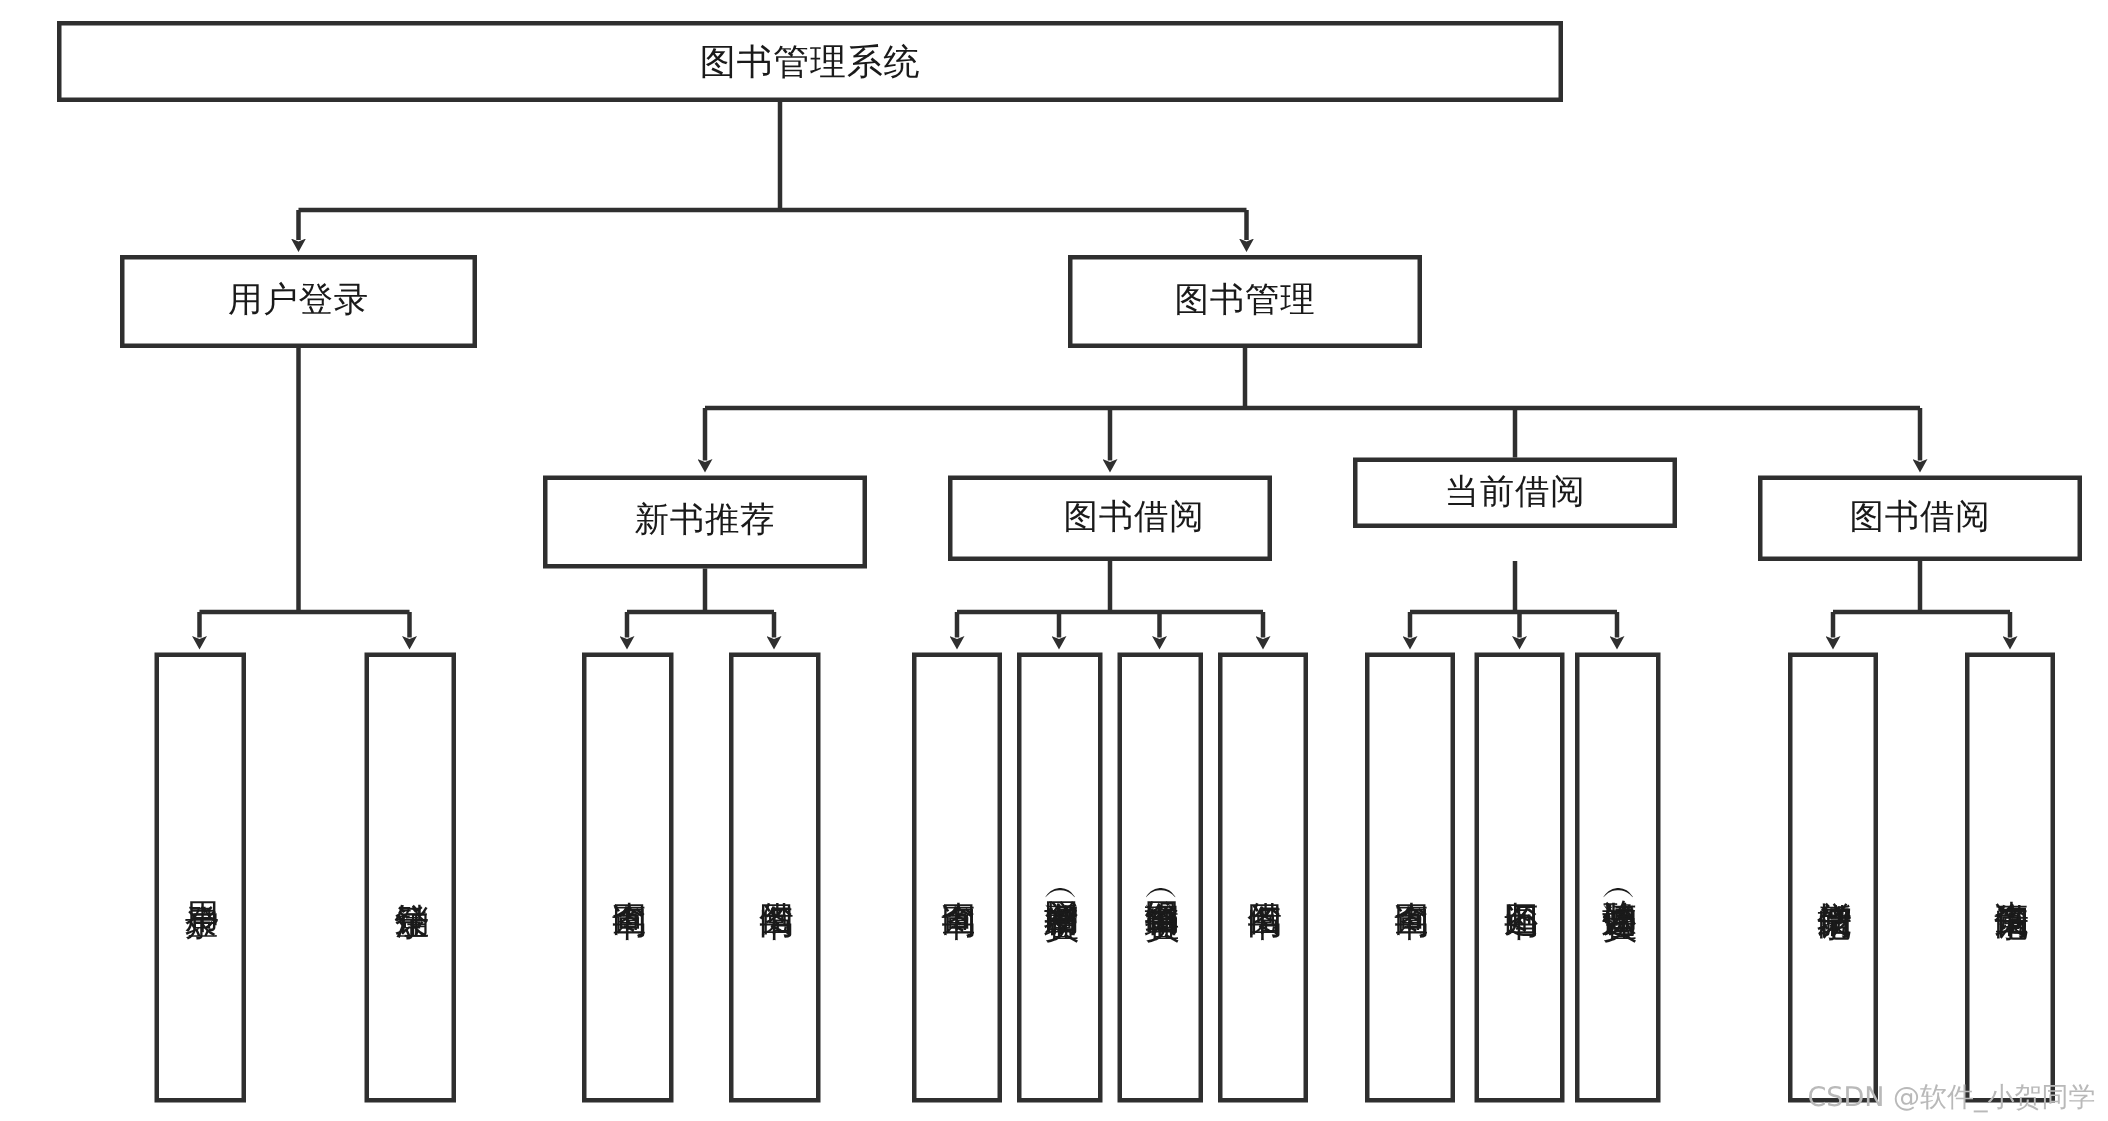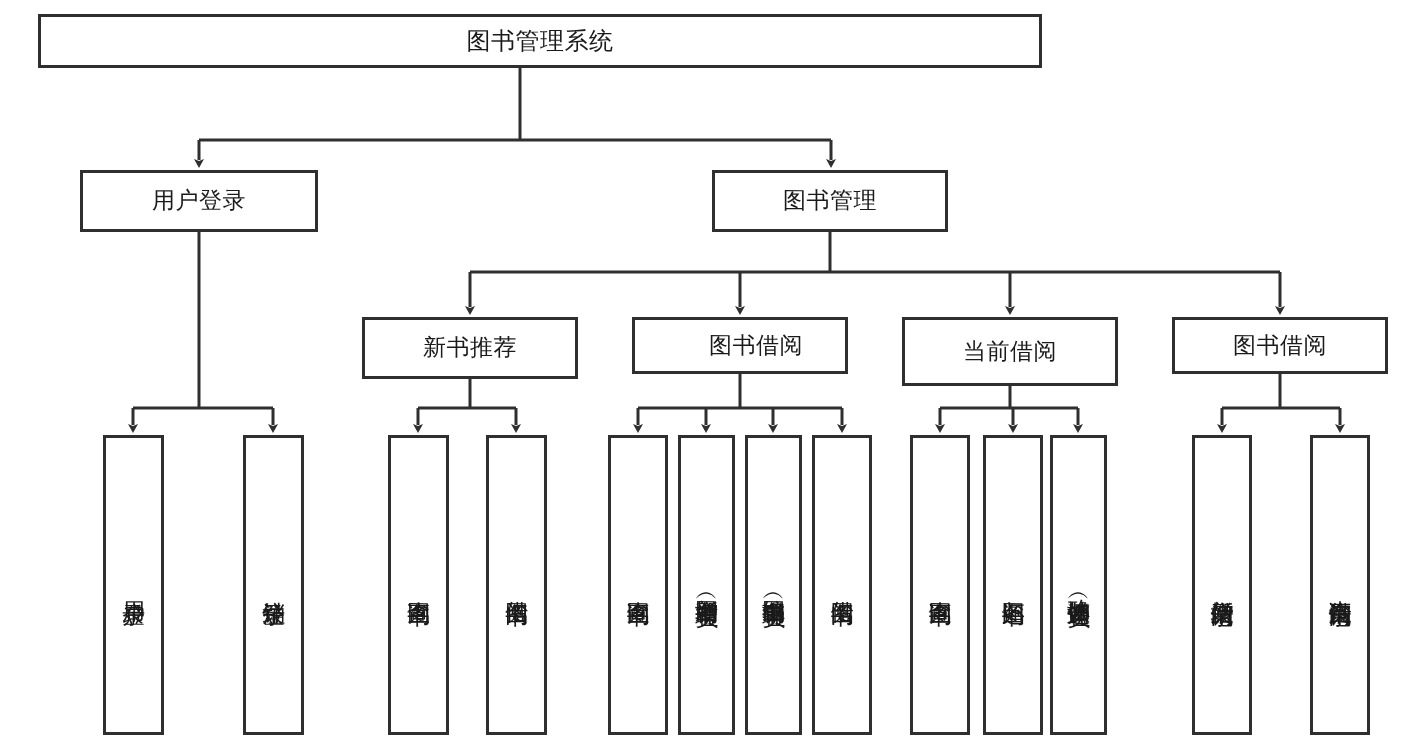--- a/index.html
+++ b/index.html
@@ -143,21 +143,21 @@
   <div class="node-box" id="node-l2-1" style="left: 712px; top: 170px; width: 236px; height: 62px;">
     <span class="node-label">图书管理</span>
   </div>
 
   <div class="node-box" id="node-l3-0" style="left: 362px; top: 317px; width: 216px; height: 62px; align-items: center;">
     <span class="node-label">新书推荐</span>
   </div>
   <div class="node-box" id="node-l3-1" style="left: 632px; top: 317px; width: 216px; height: 57px; padding-left: 32px;">
     <span class="node-label">图书借阅</span>
   </div>
-  <div class="node-box" id="node-l3-2" style="left: 902px; top: 317px; width: 216px; height: 69px;">
+  <div class="node-box" id="node-l3-2" style="left: 902px; top: 305px; width: 216px; height: 47px;">
     <span class="node-label">当前借阅</span>
   </div>
   <div class="node-box" id="node-l3-3" style="left: 1172px; top: 317px; width: 216px; height: 57px;">
     <span class="node-label">图书借阅</span>
   </div>
 
   <div class="leaf-box" id="leaf-0" style="left: 103px; top: 435px; width: 61px; height: 300px;">
     <span class="leaf-label">用户登录</span>
   </div>
   <div class="leaf-box" id="leaf-1" style="left: 243px; top: 435px; width: 61px; height: 300px;">
@@ -190,14 +190,15 @@
   <div class="leaf-box" id="leaf-10" style="left: 1050px; top: 435px; width: 57px; height: 300px;">
     <span class="leaf-label">确认归还（管理员）</span>
   </div>
   <div class="leaf-box" id="leaf-11" style="left: 1192px; top: 435px; width: 60px; height: 300px;">
     <span class="leaf-label">新增借阅记录</span>
   </div>
   <div class="leaf-box" id="leaf-12" style="left: 1310px; top: 435px; width: 60px; height: 300px;">
     <span class="leaf-label">查询借阅记录</span>
   </div>
 
+  <div class="watermark">CSDN @软件_小贺同学</div>
 
 </div>
 
 </body></html>

